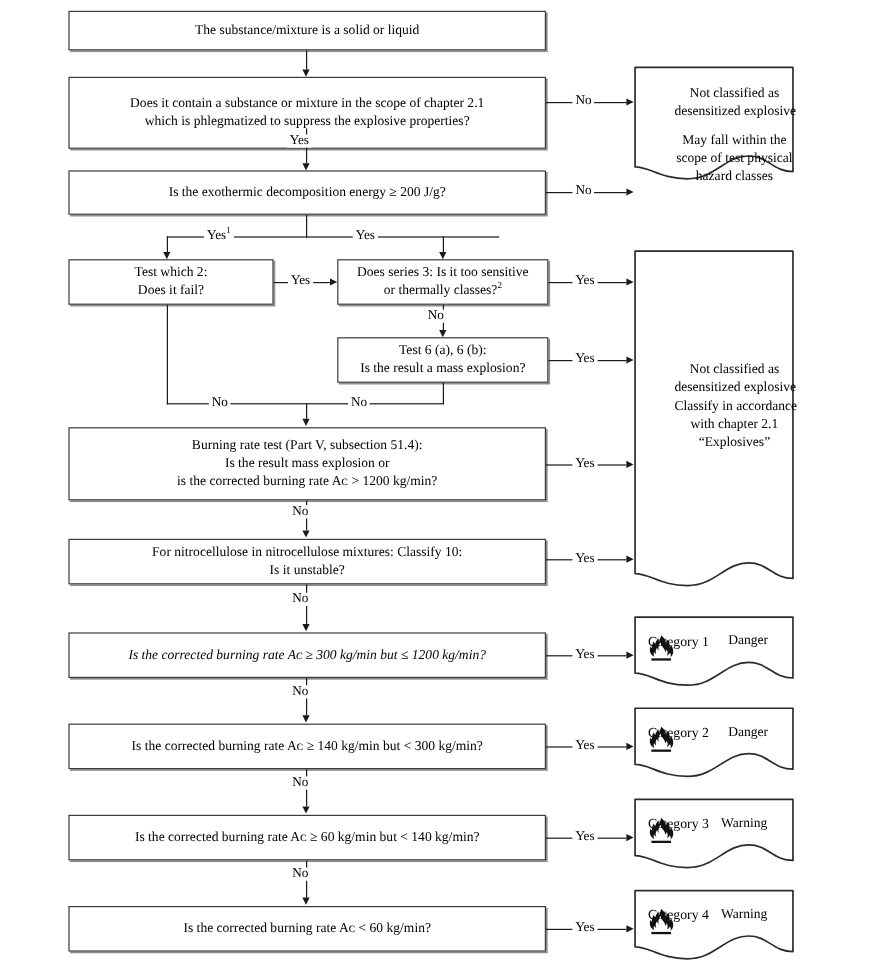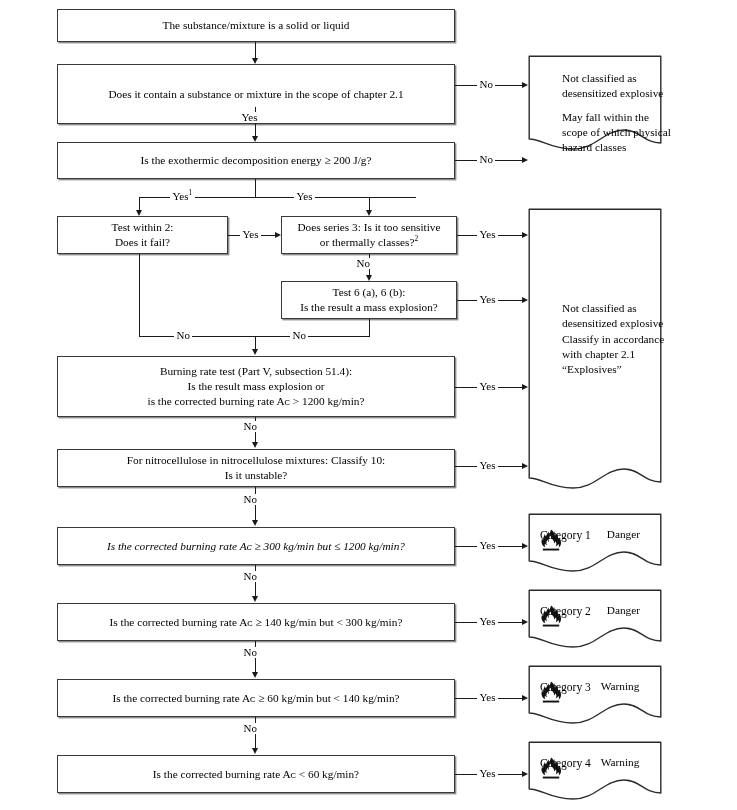--- a/index.html
+++ b/index.html
@@ -23,20 +23,21 @@
     box-shadow:1.4px 1.4px 0 0 #8d8d8d;
   }
   .box .txt{display:block;width:100%;}
   .box .txt .l{display:block;white-space:nowrap;}
 
   
   .scrollbox{position:absolute;}
   .scrollbox svg{position:absolute;left:0;top:0;overflow:visible;}
   .scrollbox .content{
     position:absolute;left:0;right:0;
+    text-align:center;
     font-size:11.3px;
     line-height:1.36;
     padding-left:34px;
   }
   .scrollbox .content .l{display:block;white-space:nowrap;}
 
   
   .catrow{position:absolute;display:flex;align-items:center;}
   .cat-label{font-size:11.5px;white-space:nowrap;}
   .pictogram{display:flex;flex-direction:column;align-items:center;}
@@ -72,32 +73,33 @@
 
   <div class="box" style="left:57px;top:9px;width:398px;height:33px;">
     <span class="txt">
       <span class="l">The substance/mixture is a solid or liquid</span>
     </span>
   </div>
 
   <div class="box" style="left:57px;top:64px;width:398px;height:60px;">
     <span class="txt">
       <span class="l">Does it contain a substance or mixture in the scope of chapter 2.1</span>
+      <span class="l">which is phlegmatized to suppress the explosive properties?</span>
     </span>
   </div>
 
   <div class="box" style="left:57px;top:142px;width:398px;height:37px;">
     <span class="txt">
       <span class="l">Is the exothermic decomposition energy ≥ 200 J/g?</span>
     </span>
   </div>
 
   <div class="box" style="left:57px;top:216px;width:171px;height:38px;">
     <span class="txt">
-      <span class="l">Test within 2:</span>
+      <span class="l">Test which 2:</span>
       <span class="l">Does it fail?</span>
     </span>
   </div>
 
   <div class="box" style="left:281px;top:216px;width:176px;height:38px;">
     <span class="txt">
       <span class="l">Does series 3: Is it too sensitive</span>
       <span class="l"><span>or thermally classes?</span><sup class="fn">2</sup></span>
     </span>
   </div>
@@ -150,21 +152,21 @@
 
   <div class="scrollbox" style="left:528px;top:55px;width:134px;height:96px;">
     <svg width="134" height="100" viewBox="0 0 134 100" aria-hidden="true">
       <path d="M1.2 1.2 L132.8 1.2 L132.8 88 C116 88 112 75 96 75 C76 75 68 94 45 94 C22 94 14 84 1.2 84 Z" fill="#ffffff" stroke="#2b2b2b" stroke-width="1.4" stroke-linejoin="round"></path>
     </svg>
     <div class="content" style="top:16px;">
       <span class="l">Not classified as</span>
       <span class="l">desensitized explosive</span>
       <span class="l" style="height:8px;"></span>
       <span class="l">May fall within the</span>
-      <span class="l">scope of which physical</span>
+      <span class="l">scope of test physical</span>
       <span class="l">hazard classes</span>
     </div>
   </div>
 
   <div class="scrollbox" style="left:528px;top:208px;width:134px;height:282px;">
     <svg width="134" height="286" viewBox="0 0 134 286" aria-hidden="true">
       <path d="M1.2 1.2 L132.8 1.2 L132.8 274 C116 274 112 261 96 261 C76 261 68 280 45 280 C22 280 14 270 1.2 270 Z" fill="#ffffff" stroke="#2b2b2b" stroke-width="1.4" stroke-linejoin="round"></path>
     </svg>
     <div class="content" style="top:93px;">
       <span class="l">Not classified as</span>

